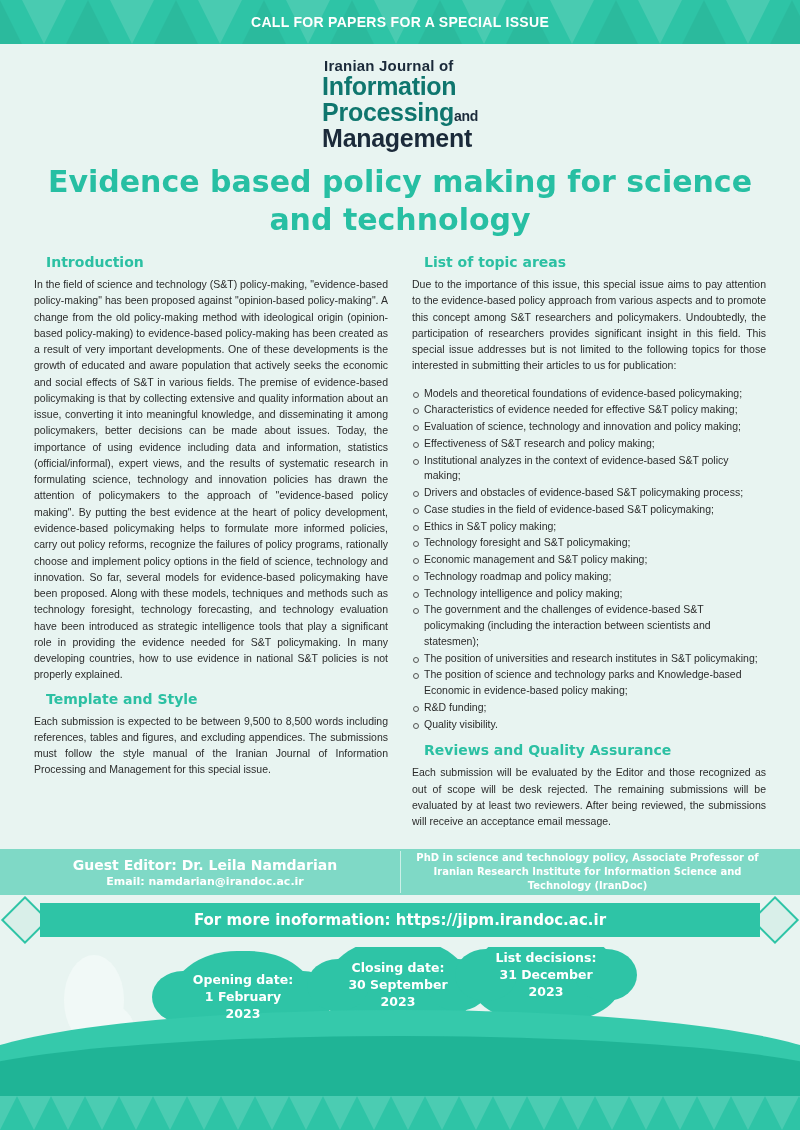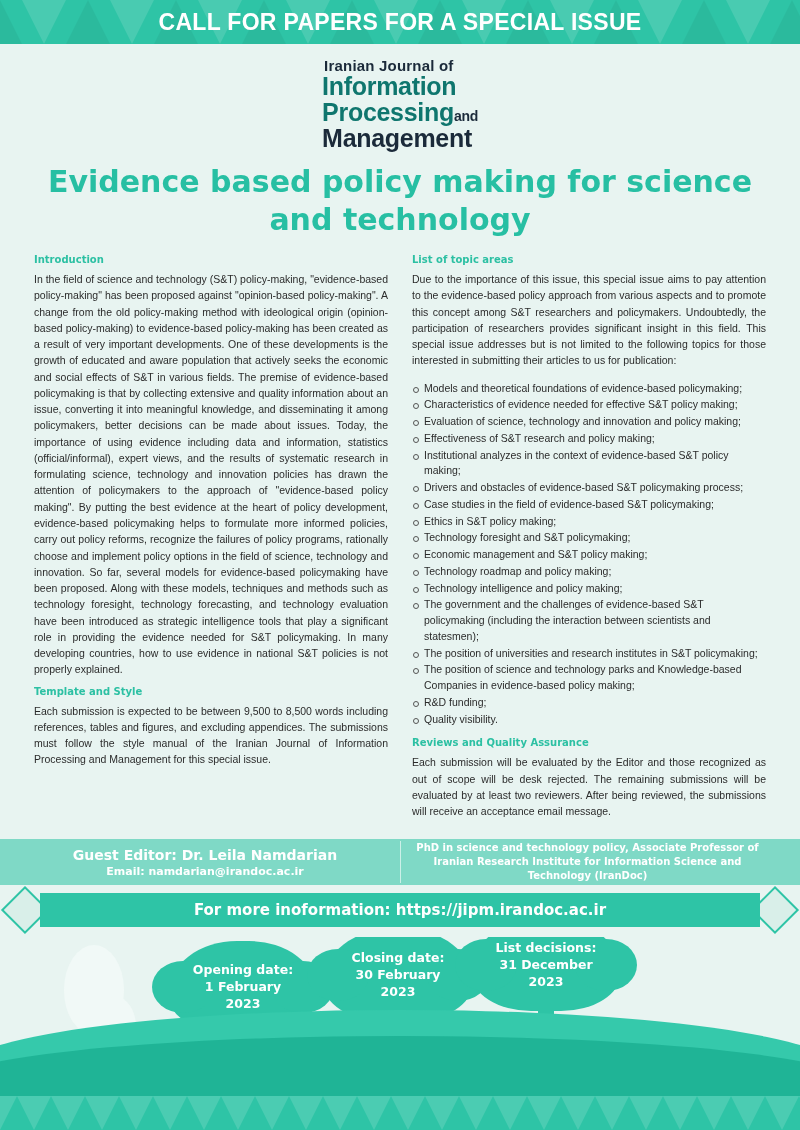--- a/index.html
+++ b/index.html
@@ -22,21 +22,21 @@
     position: relative;
     height: 44px;
     background: #2ec4a6;
     display: flex;
     align-items: center;
     justify-content: center;
     overflow: hidden;
   }
   .top-banner .title {
     color: #ffffff;
-    font-size: 23px;
+    font-size: 14px;
     font-weight: bold;
     letter-spacing: .3px;
     z-index: 3;
   }
   .tri-row { position: absolute; top: 0; left: 0; right: 0; height: 44px; }
   .tri {
     position: absolute;
     width: 0; height: 0;
     border-left: 22px solid transparent;
     border-right: 22px solid transparent;
@@ -81,23 +81,23 @@
 
   
   .columns {
     display: flex;
     padding: 0 34px;
     gap: 24px;
   }
   .col { width: 50%; }
   .sec-head {
     color: #2cc0a3;
-    font-size: 10px;
-    font-weight: bold;
-    margin: 6px 0 6px 0;
+    font-size: 14px;
+    font-weight: bold;
+    margin: 6px 0 6px 12px;
     font-family: "DejaVu Sans", sans-serif;
   }
   .para {
     font-size: 10.5px;
     line-height: 1.55;
     color: #2b2b2b;
     text-align: justify;
     margin: 0 0 8px 0;
   }
   ul.topics {
@@ -337,21 +337,21 @@
           <li>Institutional analyzes in the context of evidence-based S&amp;T policy making;</li>
           <li>Drivers and obstacles of evidence-based S&amp;T policymaking process;</li>
           <li>Case studies in the field of evidence-based S&amp;T policymaking;</li>
           <li>Ethics in S&amp;T policy making;</li>
           <li>Technology foresight and S&amp;T policymaking;</li>
           <li>Economic management and S&amp;T policy making;</li>
           <li>Technology roadmap and policy making;</li>
           <li>Technology intelligence and policy making;</li>
           <li>The government and the challenges of evidence-based S&amp;T policymaking (including the interaction between scientists and statesmen);</li>
           <li>The position of universities and research institutes in S&amp;T policymaking;</li>
-          <li>The position of science and technology parks and Knowledge-based Companies in evidence-based policy making;</li>
+          <li>The position of science and technology parks and Knowledge-based Economic in evidence-based policy making;</li>
           <li>R&amp;D funding;</li>
           <li>Quality visibility.</li>
         </ul>
       <div class="sec-head" style="margin-top:10px">Reviews and Quality Assurance</div>
       <p class="para">Each submission will be evaluated by the Editor and those recognized as out of scope will be desk rejected. The remaining submissions will be evaluated by at least two reviewers. After being reviewed, the submissions will receive an acceptance email message.</p>
     </div>
   </div>
 
   <div class="editor-bar">
     <div class="editor-left">
@@ -381,21 +381,21 @@
           <span>2023</span>
         </div>
       </div>
       <div class="trunk"></div>
     </div>
 
     <div class="tree" style="left:323px;top:-8px;">
       <div class="crown">
         <div class="label">
           <span>Closing date:</span><br>
-          <span>30 February</span><br>
+          <span>30 September</span><br>
           <span>2023</span>
         </div>
       </div>
       <div class="trunk"></div>
     </div>
 
     <div class="tree" style="left:471px;top:-18px;">
       <div class="crown">
         <div class="label">
           <span>List decisions:</span><br>

